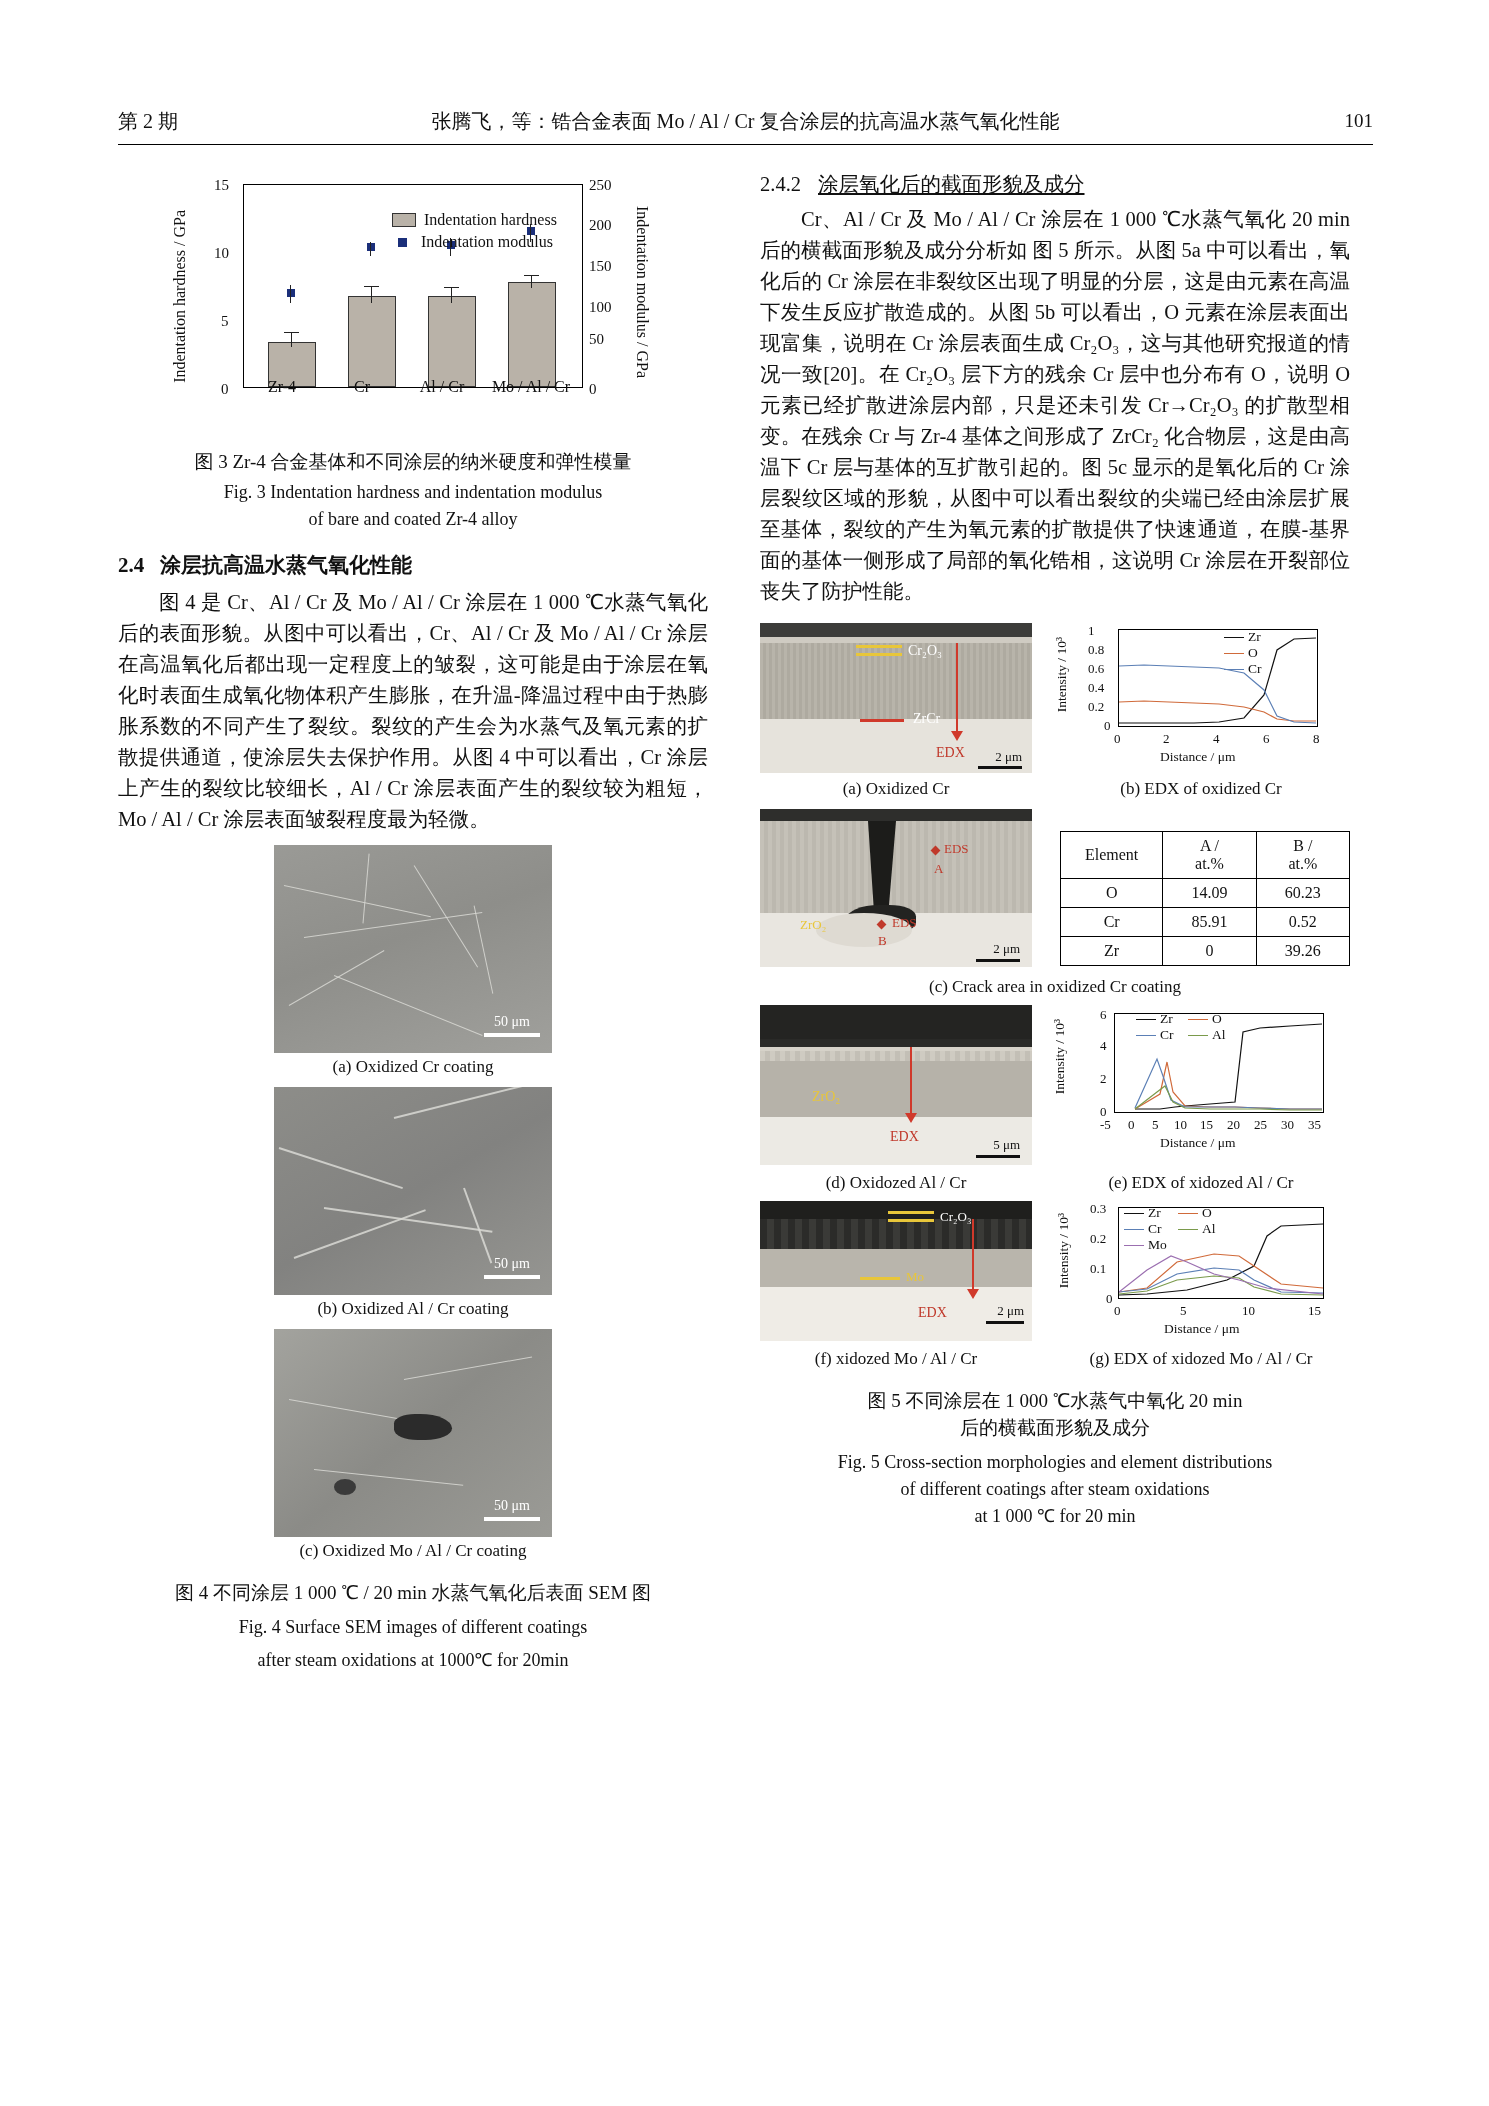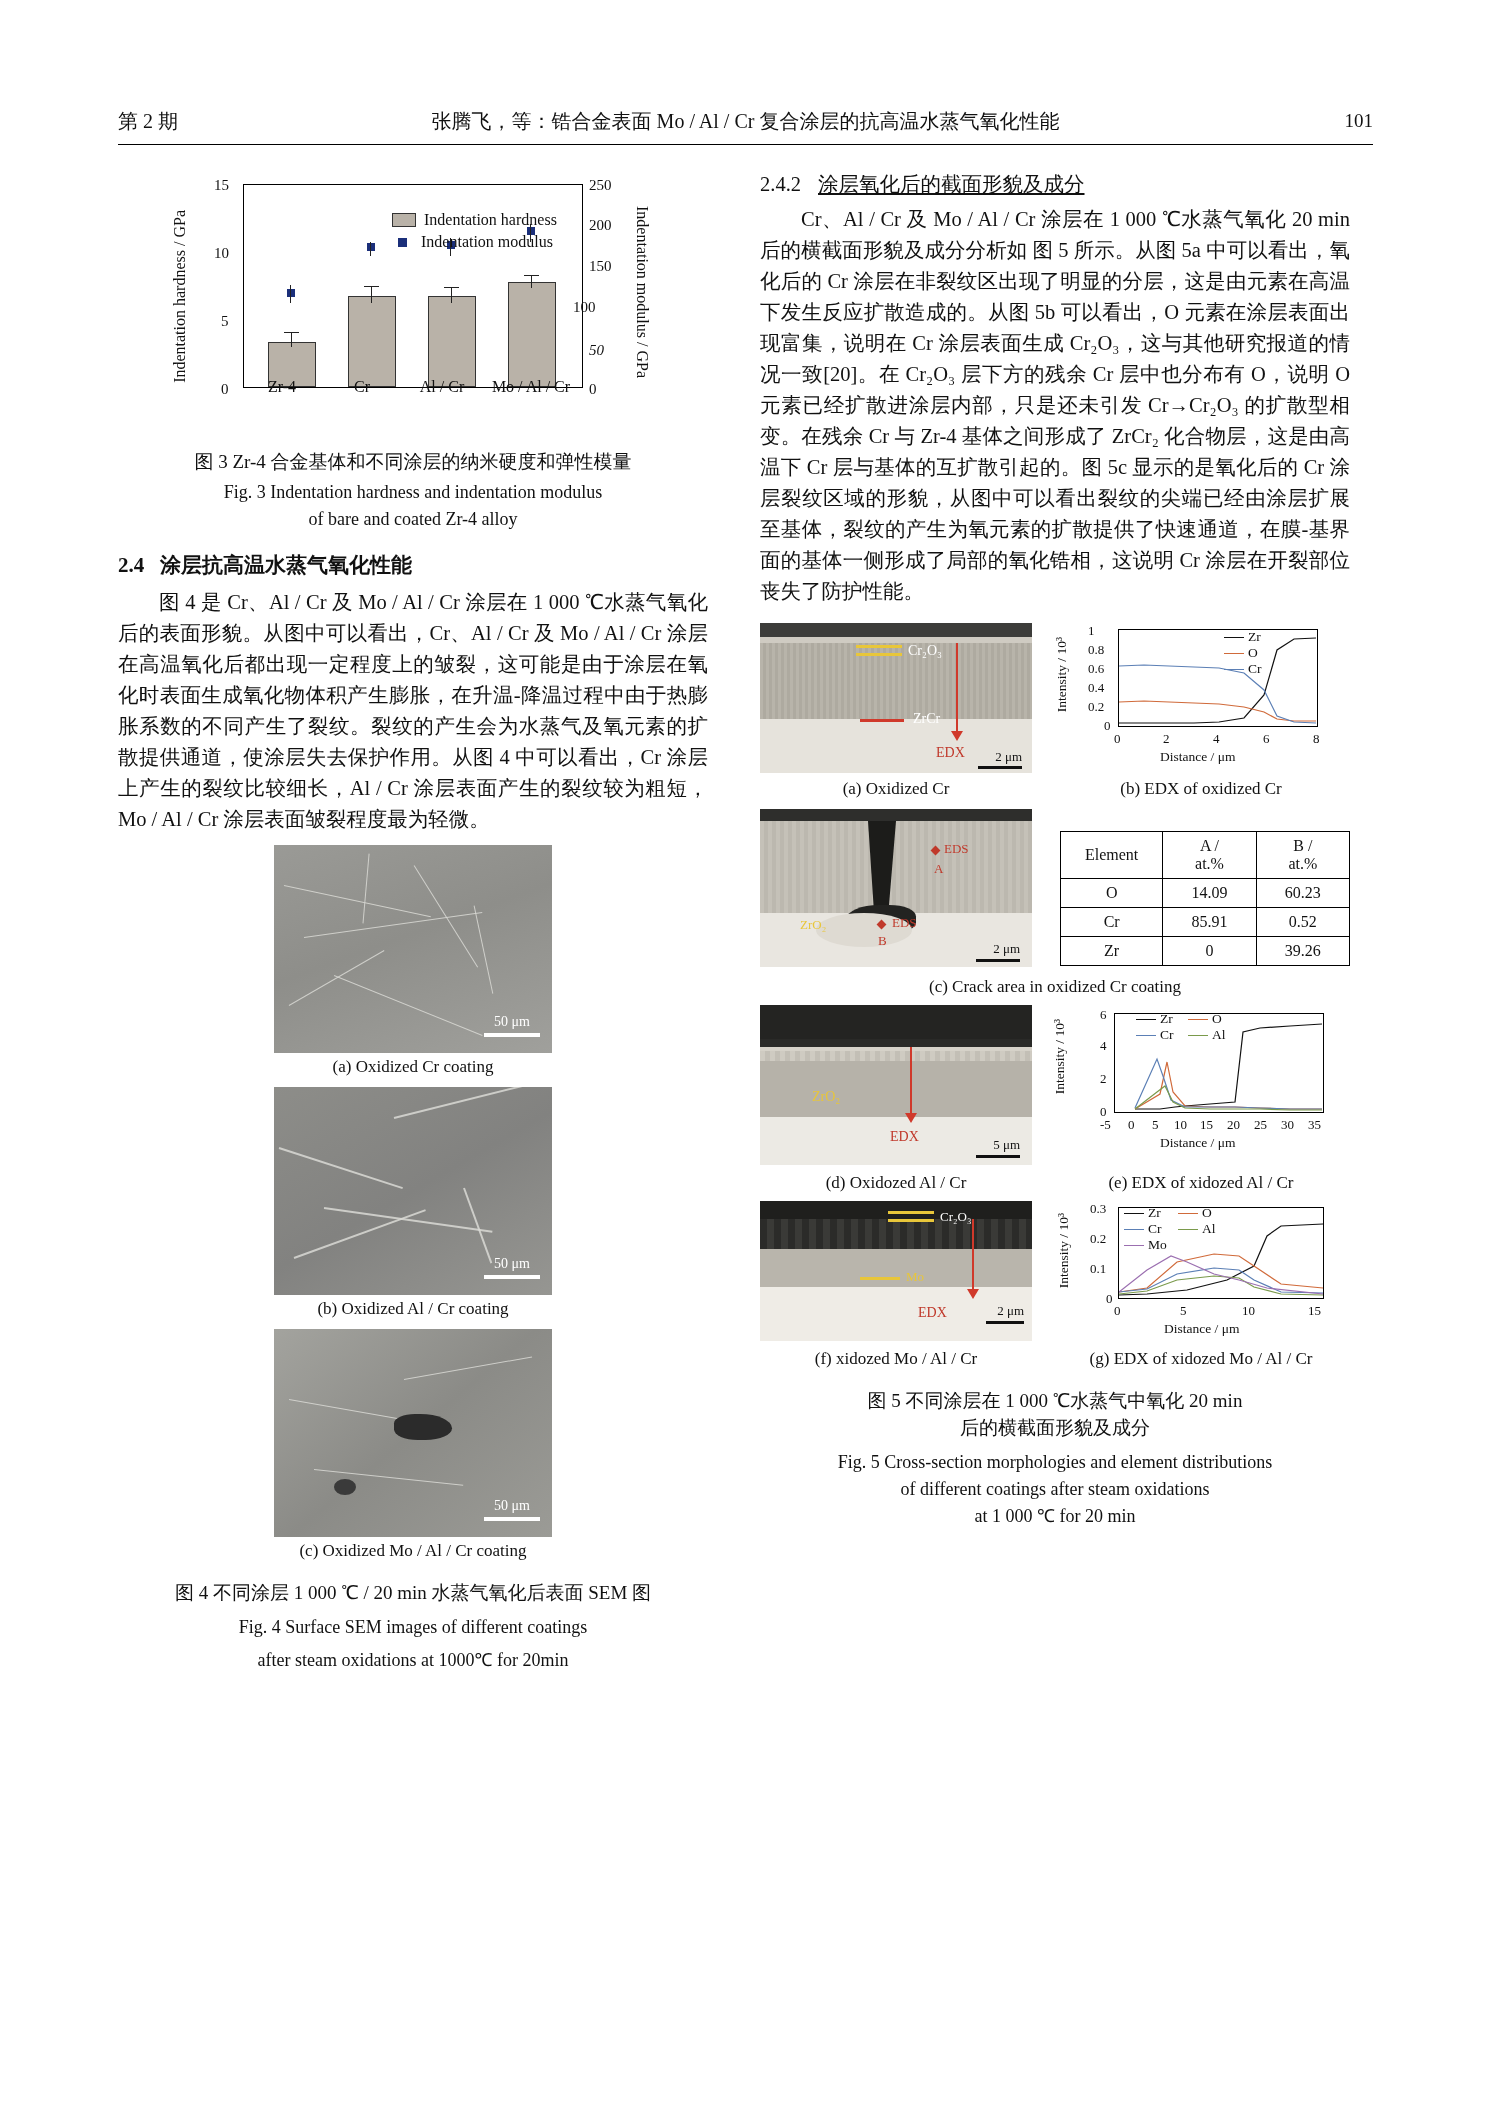--- a/index.html
+++ b/index.html
@@ -140,22 +140,22 @@
             </div>
         </div>
       </div>
 
       <div class="tick-l" style="left:88px; top:211px;">0</div>
       <div class="tick-l" style="left:88px; top:143px;">5</div>
       <div class="tick-l" style="left:81px; top:75px;">10</div>
       <div class="tick-l" style="left:81px; top:7px;">15</div>
 
       <div class="tick-r" style="left:456px; top:211px;">0</div>
-      <div class="tick-r" style="left:456px; top:172px;font-style:italic;">50</div>
-      <div class="tick-r" style="left:440px; top:129px;font-family:Liberation Serif, serif;">100</div>
+      <div class="tick-r" style="left:456px; top:161px;">50</div>
+      <div class="tick-r" style="left:456px; top:129px;font-family:Liberation Serif, serif;">100</div>
       <div class="tick-r" style="left:456px; top:88px;">150</div>
       <div class="tick-r" style="left:456px; top:47px;">200</div>
       <div class="tick-r" style="left:456px; top:7px;">250</div>
 
       <div class="xlab" style="left:114px; width:70px;">Zr-4</div>
       <div class="xlab" style="left:194px; width:70px;">Cr</div>
       <div class="xlab" style="left:274px; width:70px;">Al / Cr</div>
       <div class="xlab" style="left:350px; width:96px;">Mo / Al / Cr</div>
     </div>
 

